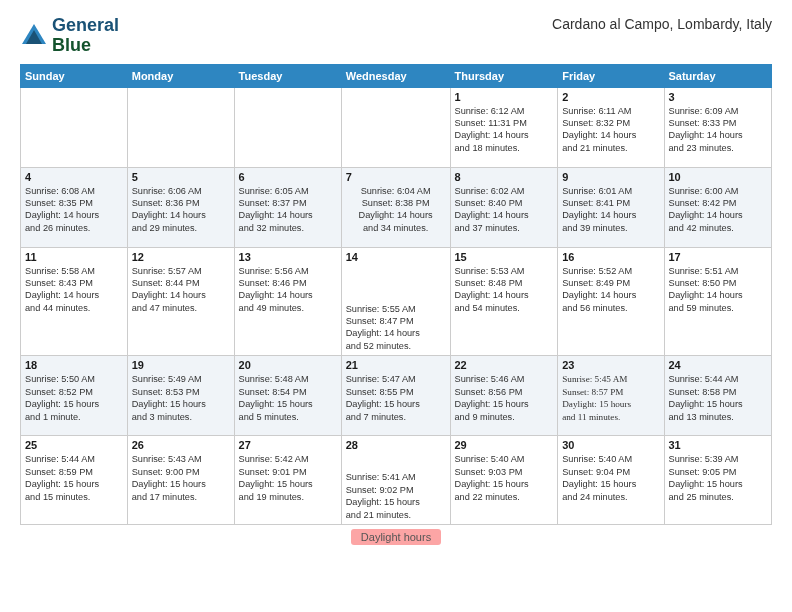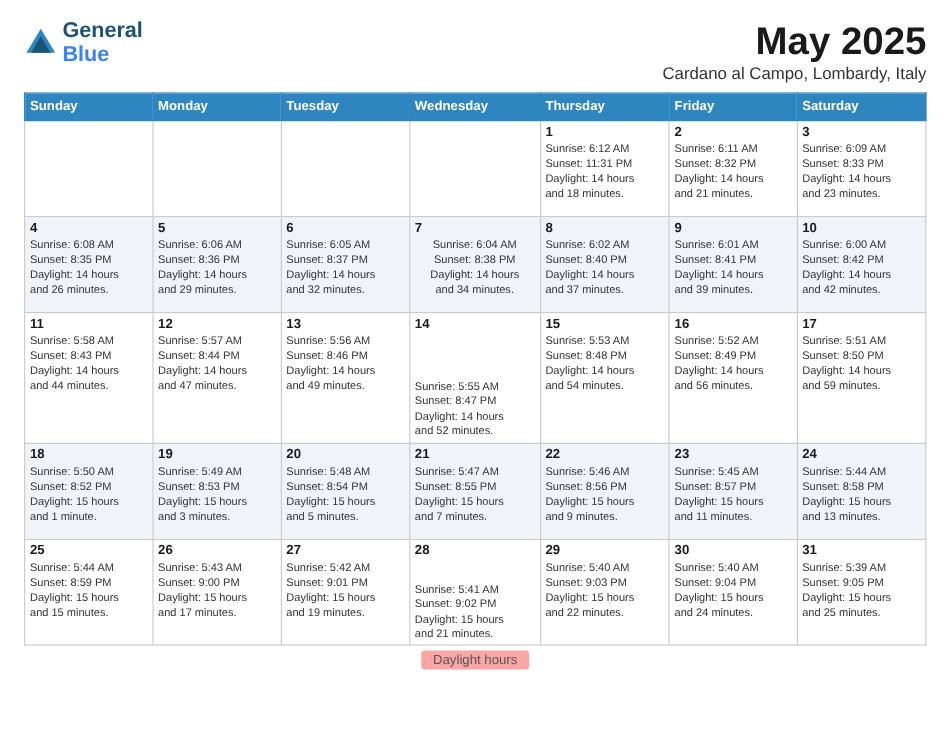--- a/index.html
+++ b/index.html
@@ -109,25 +109,24 @@
 
 <div class="page">
   <div class="header">
     <div class="logo">
       <svg class="logo-icon" viewBox="0 0 28 28">
         <polygon points="14,2 26,22 2,22" fill="#2e86c1"></polygon>
         <polygon points="14,8 22,22 6,22" fill="#1a5276"></polygon>
       </svg>
       <div class="logo-text">
         <div>General</div>
-        <div style="color:#3b82f6;">Blue</div>
+        <div style="color:#14532d;">Blue</div>
       </div>
     </div>
     <div class="title-block">
-      <div class="month-title">May 2025</div>
       <div class="location">Cardano al Campo, Lombardy, Italy</div>
     </div>
   </div>
 
   <table class="calendar">
     <thead>
       <tr>
       <th>Sunday</th>
           <th>Monday</th>
           <th>Tuesday</th>
@@ -298,21 +297,21 @@
           </td>
           <td>
             <span class="day-num">22</span>
             <div class="day-info" style="white-space: pre-line;">Sunrise: 5:46 AM
 Sunset: 8:56 PM
 Daylight: 15 hours
 and 9 minutes.</div>
           </td>
           <td>
             <span class="day-num">23</span>
-            <div class="day-info" style="white-space: pre-line;">Sunrise: 5:45 AM
+            <div class="day-info" style="white-space: pre-line; font-family: Liberation Serif, serif;">Sunrise: 5:45 AM
 Sunset: 8:57 PM
 Daylight: 15 hours
 and 11 minutes.</div>
           </td>
           <td>
             <span class="day-num">24</span>
             <div class="day-info" style="white-space: pre-line;">Sunrise: 5:44 AM
 Sunset: 8:58 PM
 Daylight: 15 hours
 and 13 minutes.</div>

